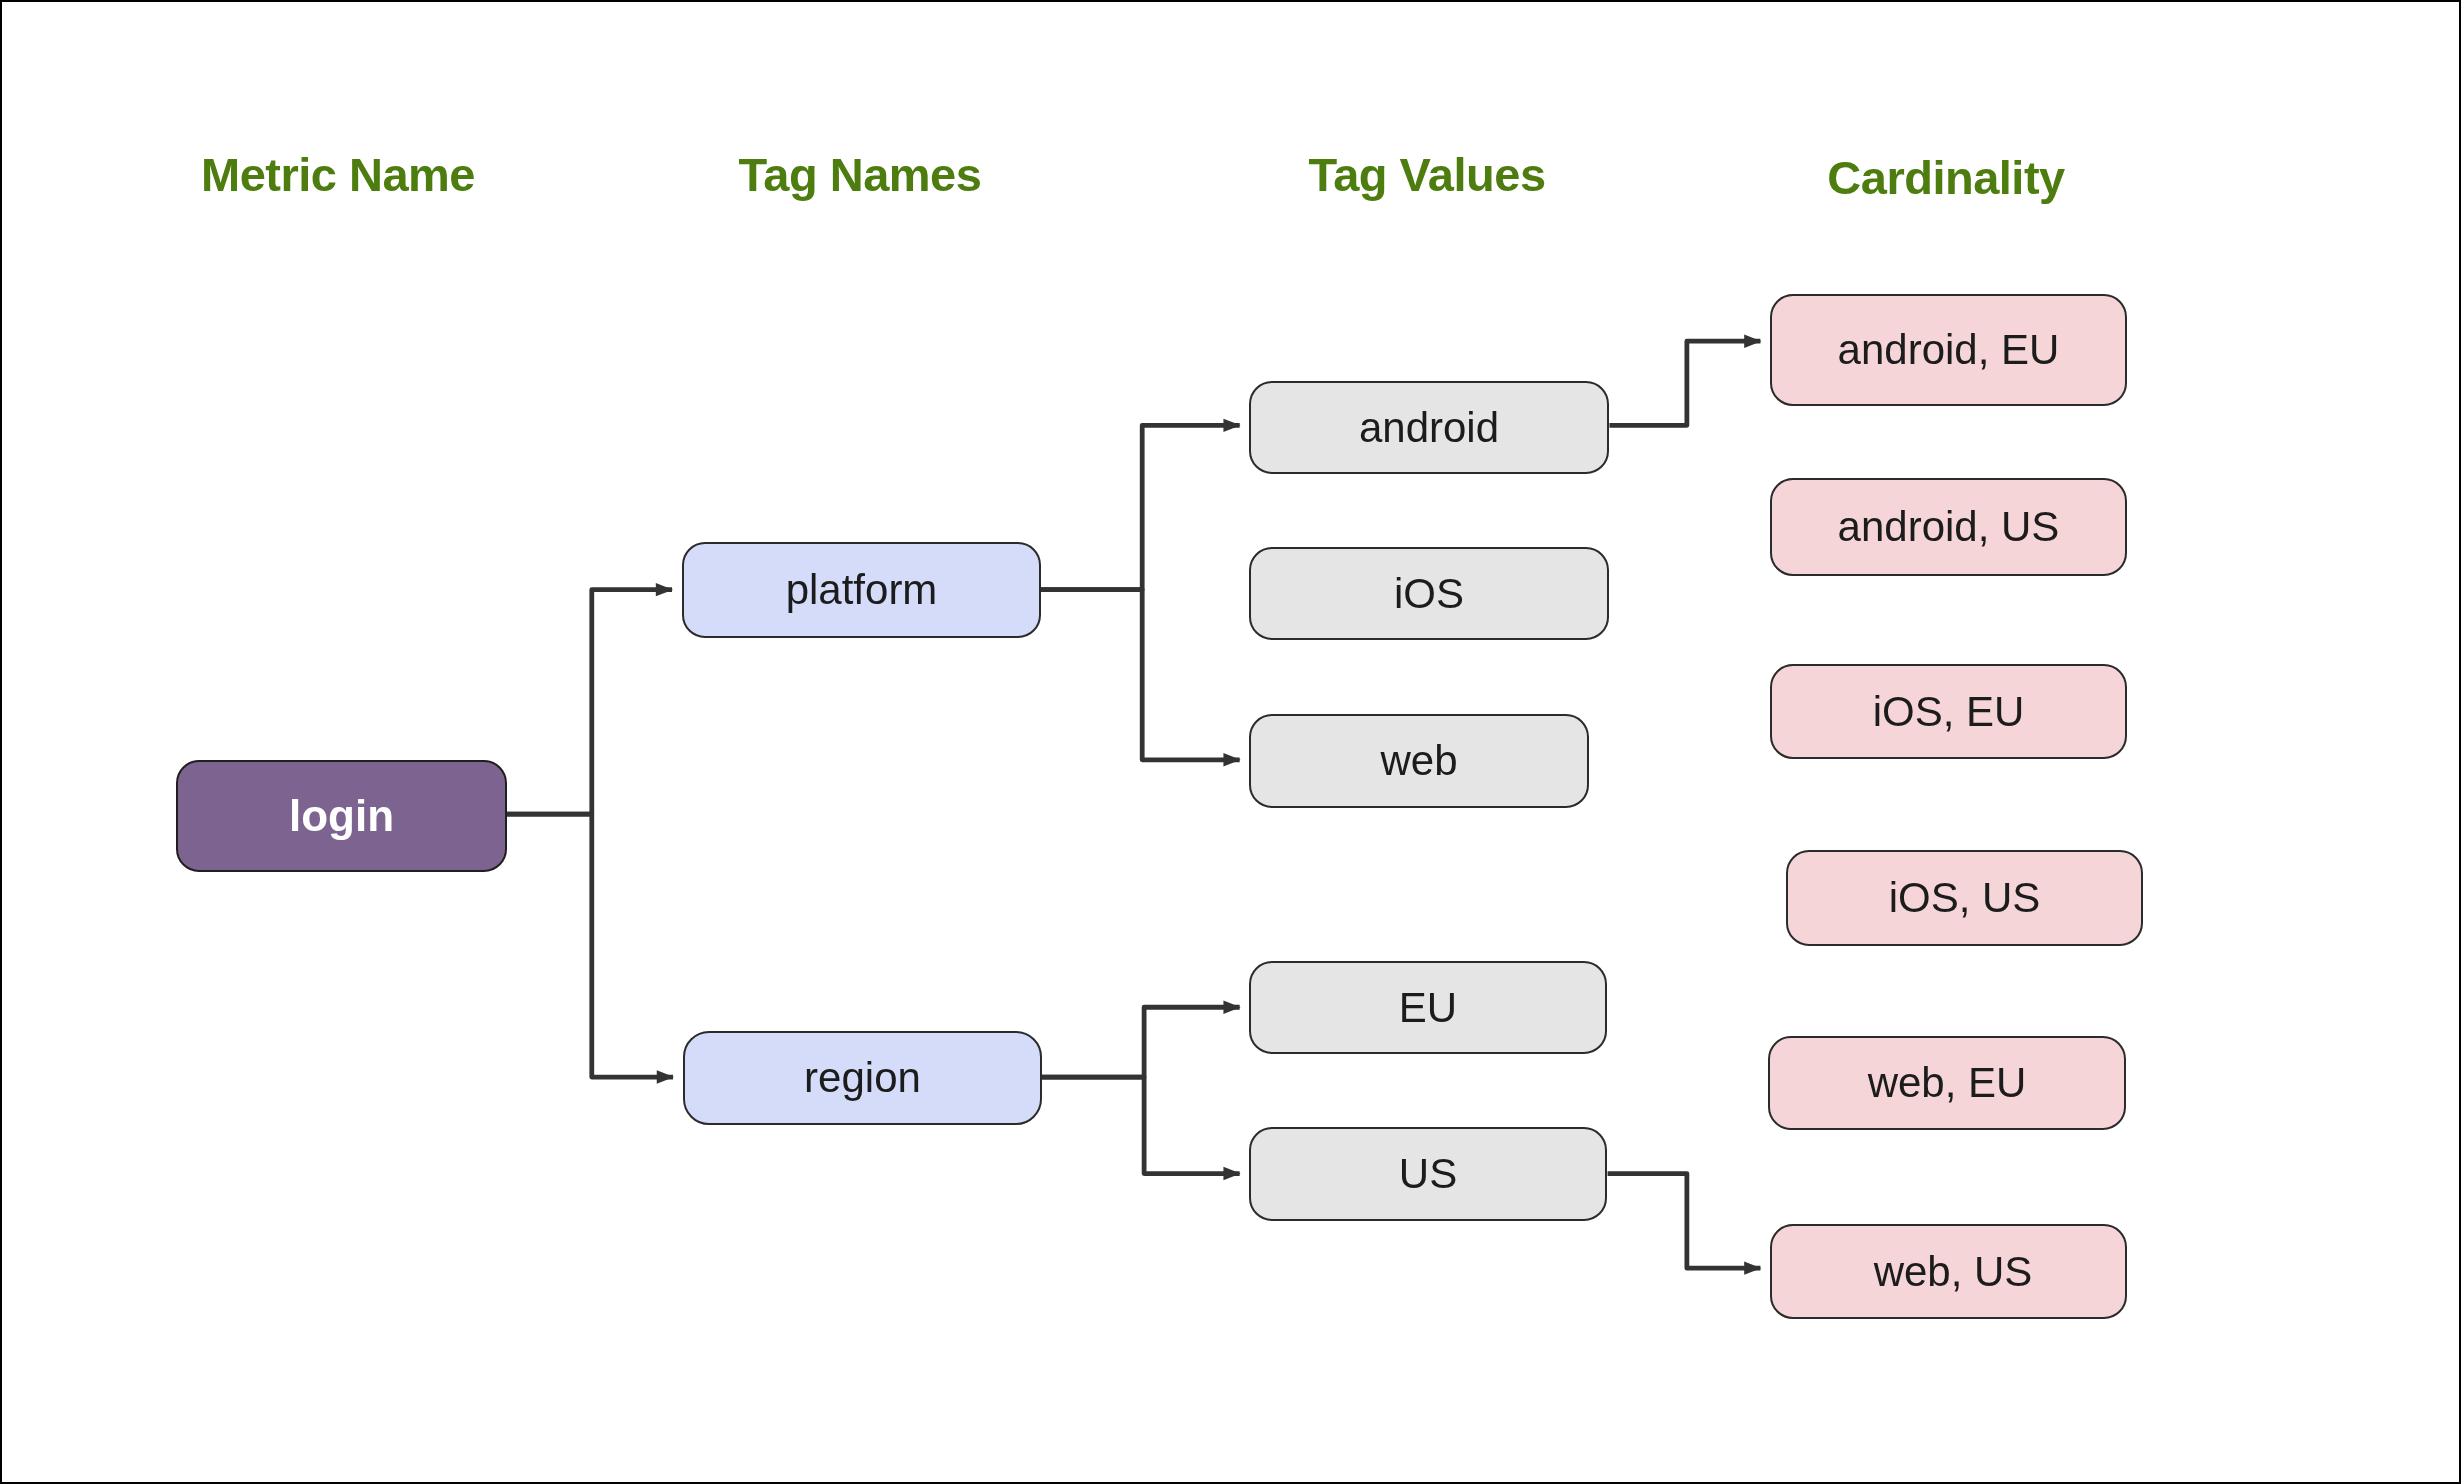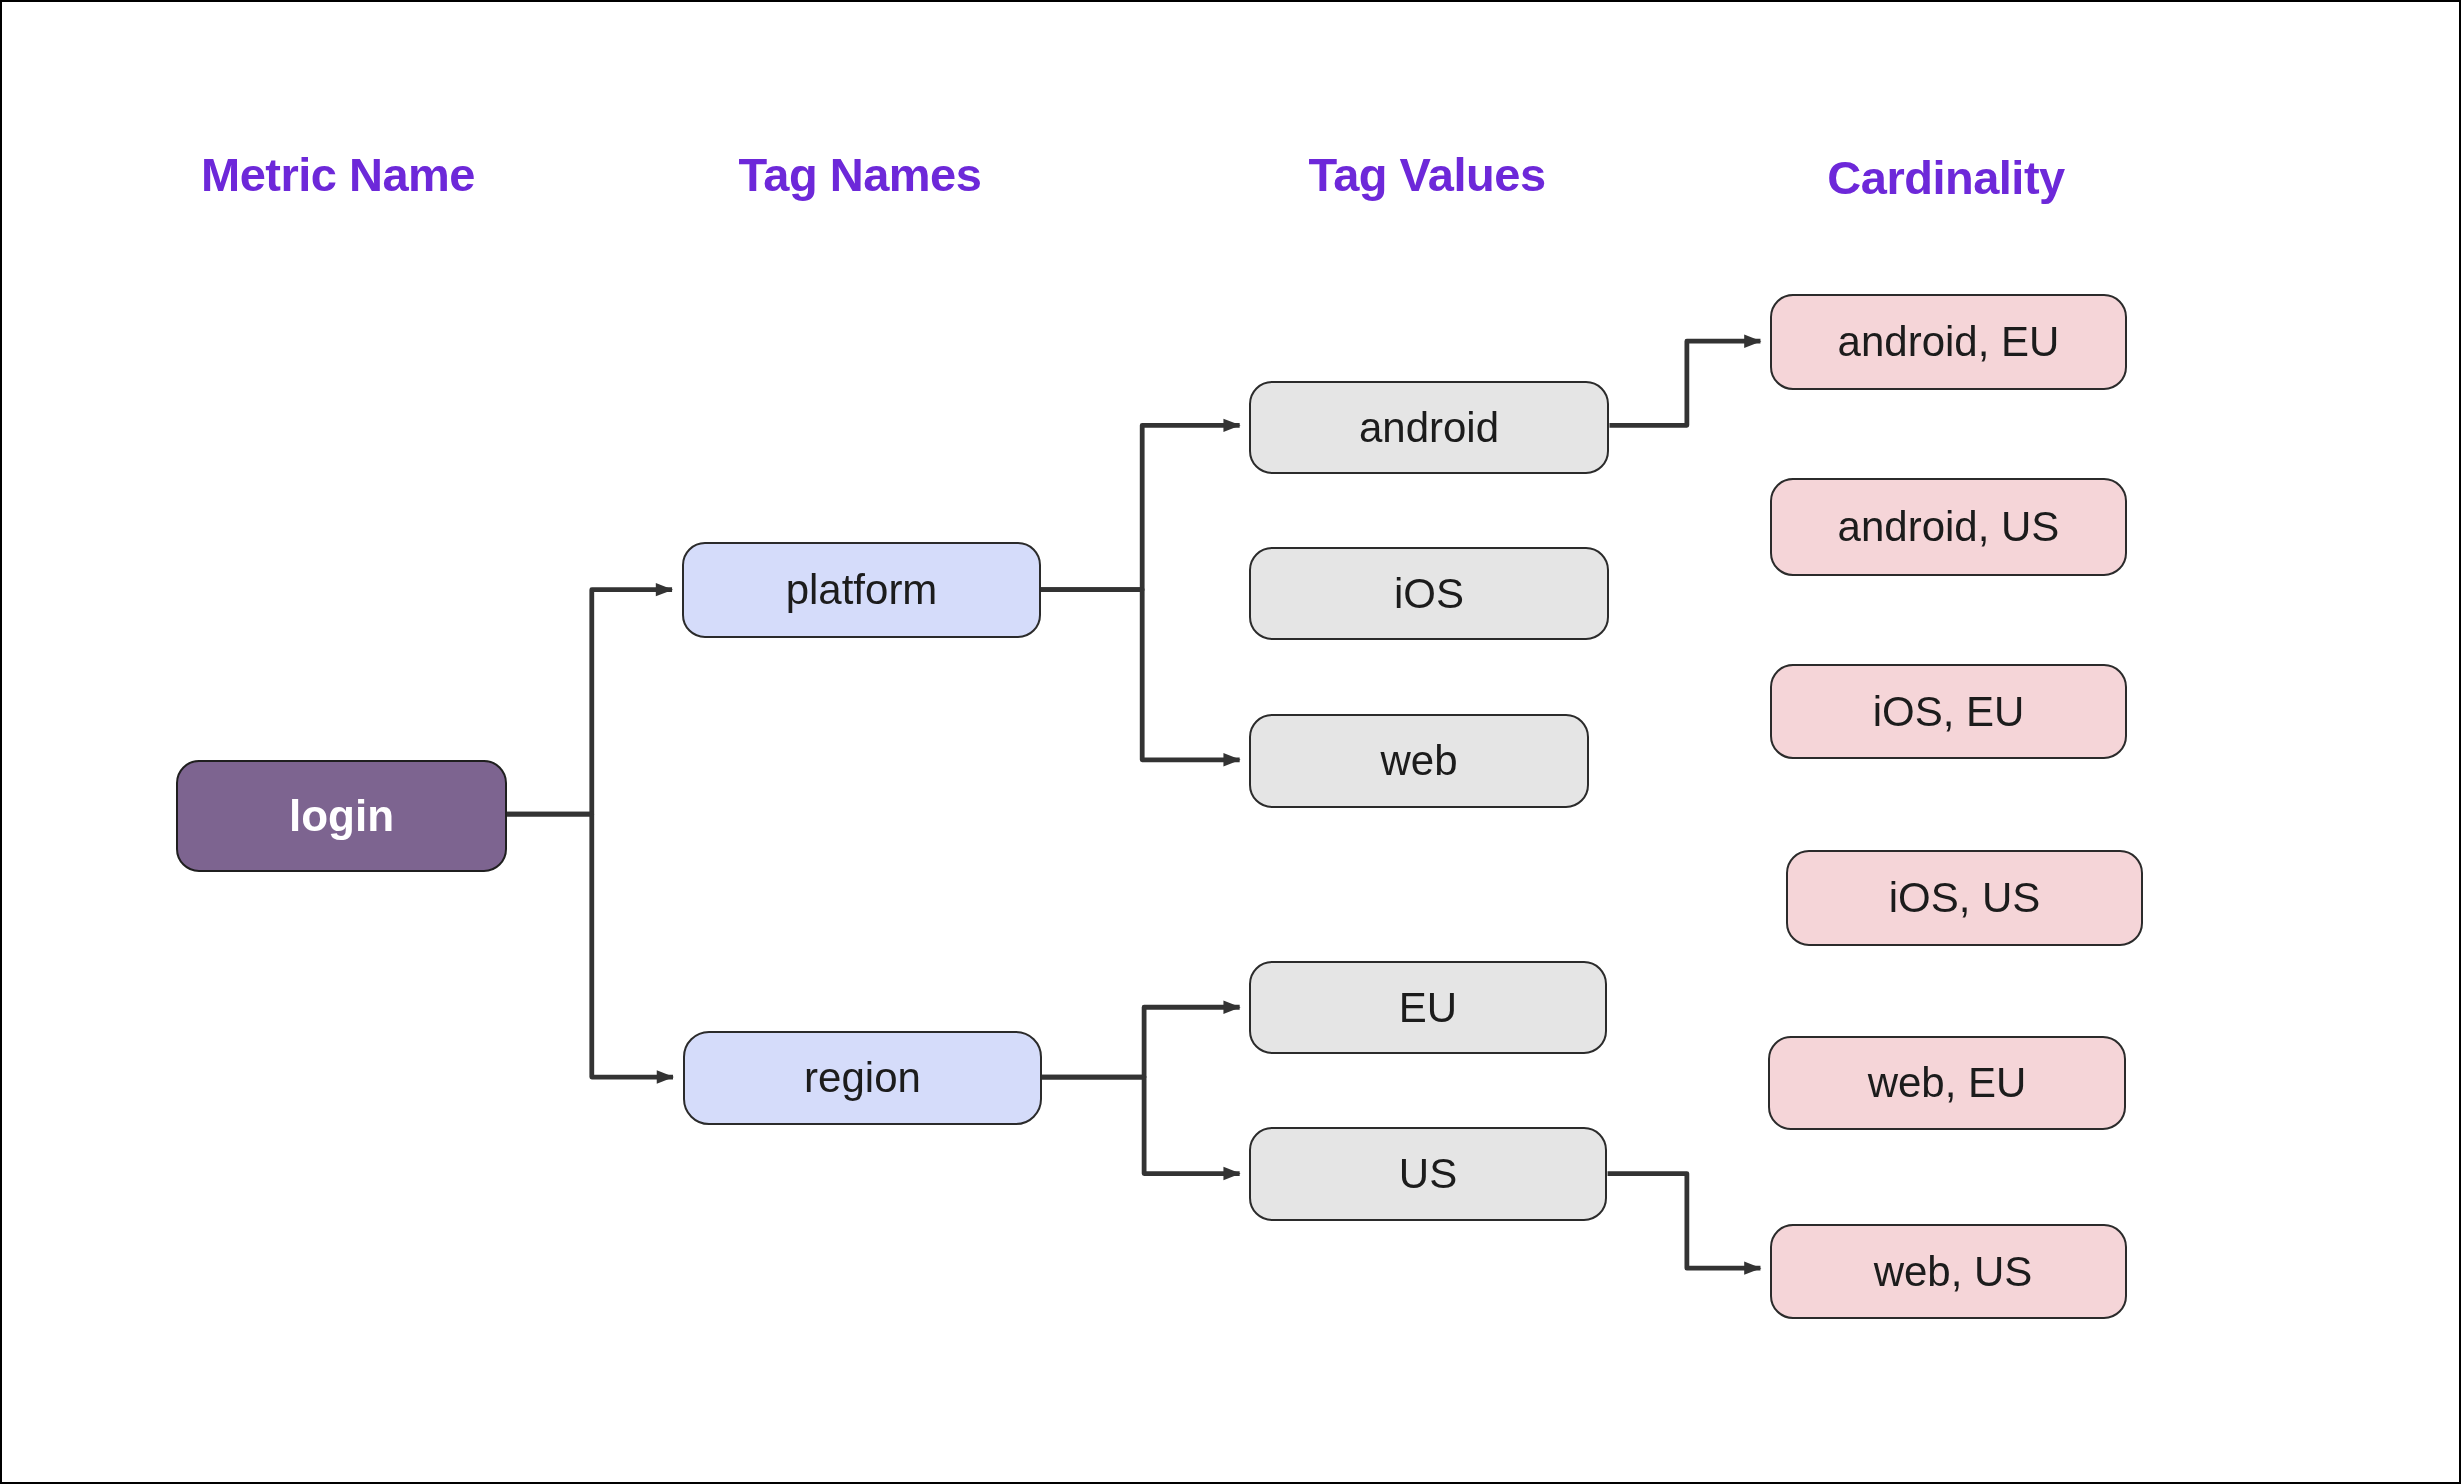--- a/index.html
+++ b/index.html
@@ -11,21 +11,21 @@
     background:#ffffff;
     font-family:"Liberation Sans", sans-serif;
     overflow:hidden;
   }
   #edges{position:absolute;left:0;top:0;width:2461px;height:1484px;}
   .col-header{
     position:absolute;
     transform:translateX(-50%);
     font-size:47px;
     font-weight:700;
-    color:#6d28d9;
+    color:#4d7c0f;
     white-space:nowrap;
     letter-spacing:-0.5px;
   }
   .node{
     position:absolute;
     box-sizing:border-box;
     display:flex;align-items:center;justify-content:center;
     border:2.4px solid #2b2b2b;
     border-radius:23px;
     font-size:42px;
@@ -80,21 +80,21 @@
 
   <div class="node metric" style="left:174px;top:758px;width:331px;height:112px;">login</div>
   <div class="node tagname" style="left:681px;top:1029px;width:359px;height:94px;border-radius:26px;">region</div>
 
   <div class="node tagvalue" style="left:1247px;top:379px;width:360px;height:93px;">android</div>
   <div class="node tagvalue" style="left:1247px;top:545px;width:360px;height:93px;">iOS</div>
   <div class="node tagvalue" style="left:1247px;top:712px;width:340px;height:94px;">web</div>
   <div class="node tagvalue" style="left:1247px;top:959px;width:358px;height:93px;">EU</div>
   <div class="node tagvalue" style="left:1247px;top:1125px;width:358px;height:94px;">US</div>
 
-  <div class="node cardinality" style="left:1768px;top:292px;width:357px;height:96px;">android, EU</div>
+  <div class="node cardinality" style="left:1768px;top:292px;width:357px;height:112px;">android, EU</div>
   <div class="node cardinality" style="left:1768px;top:476px;width:357px;height:98px;">android, US</div>
   <div class="node cardinality" style="left:1768px;top:662px;width:357px;height:95px;">iOS, EU</div>
   <div class="node cardinality" style="left:1768px;top:848px;width:357px;height:96px;margin-left:16px;">iOS, US</div>
   <div class="node cardinality" style="left:1766px;top:1034px;width:358px;height:94px;">web, EU</div>
   <div class="node cardinality" style="left:1768px;top:1222px;width:357px;height:95px;padding-left:9px;">web, US</div>
 
 </div>
 
 
 </body></html>

